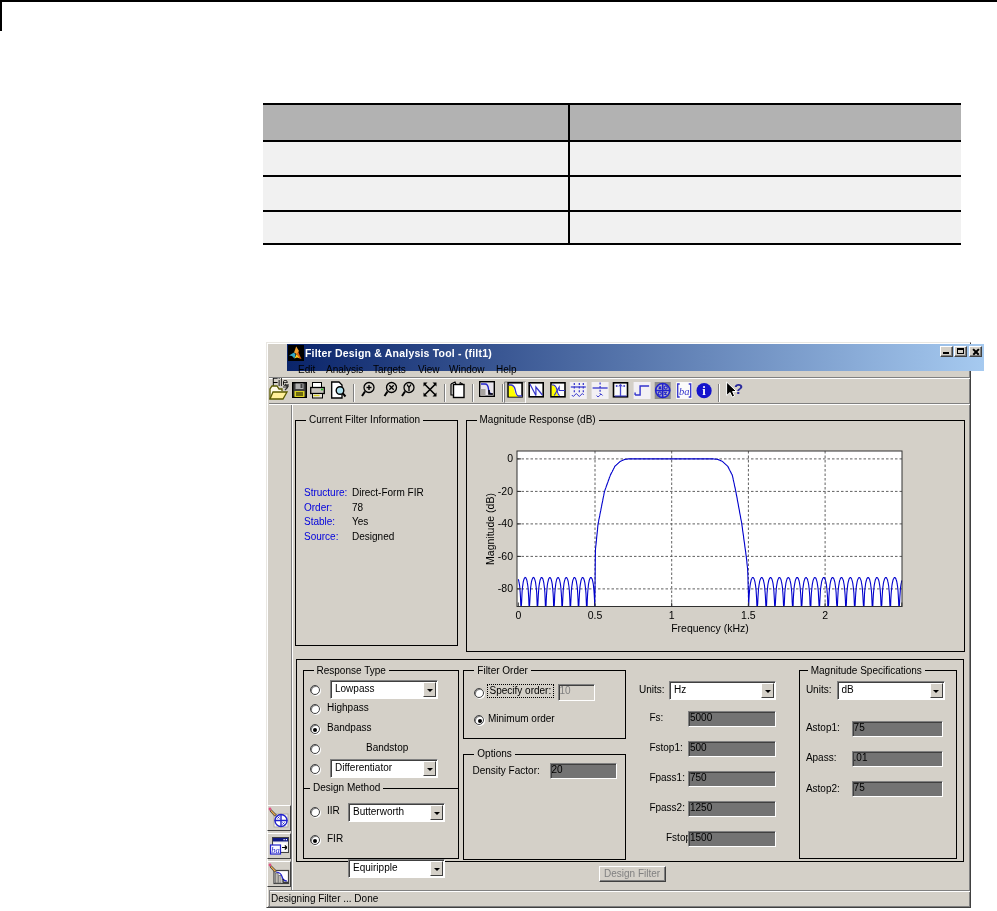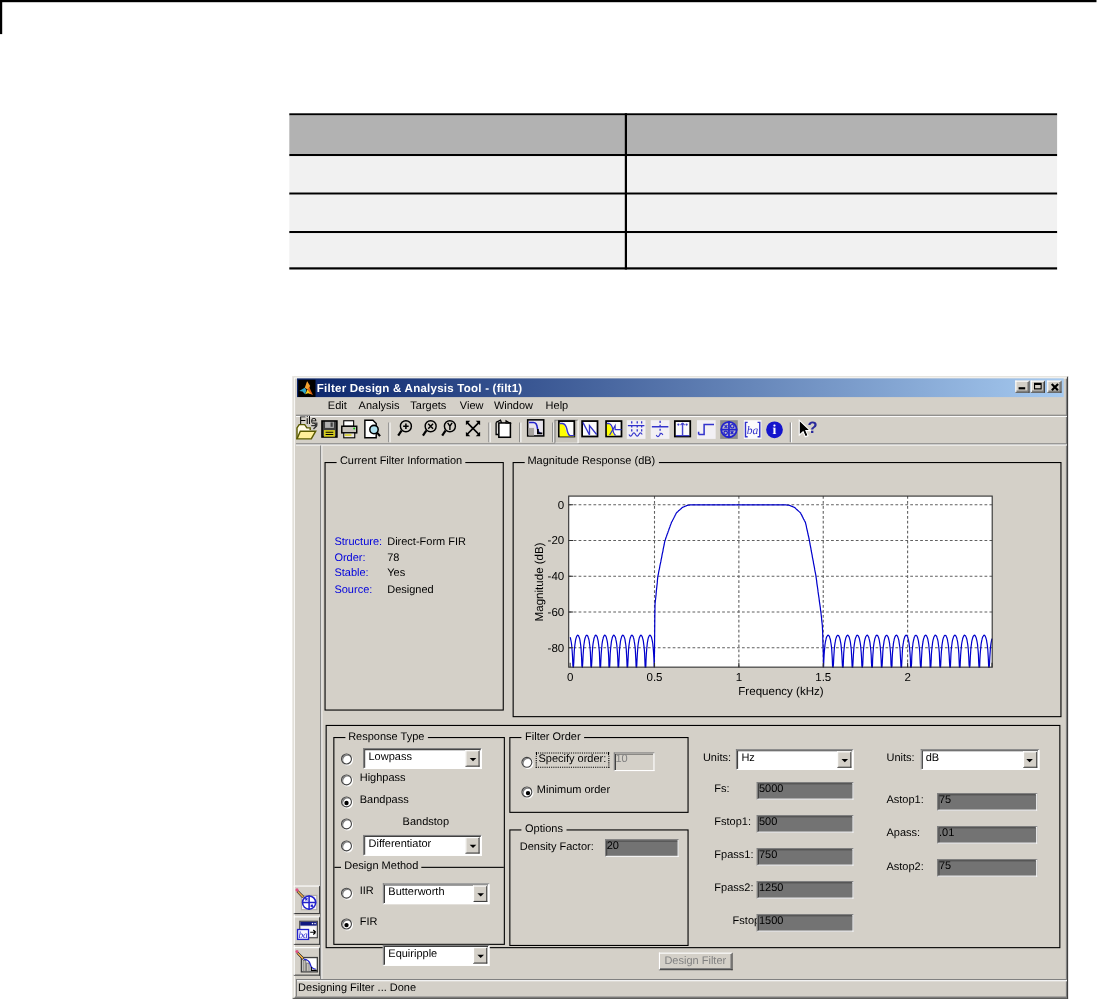--- a/index.html
+++ b/index.html
@@ -9,21 +9,21 @@
 #leftline { position:absolute; left:0; top:0; width:2px; height:31px; background:#000; }
 
 
 #ttable { position:absolute; left:263px; top:103px; width:698px; }
 .trow { position:absolute; left:0; width:698px; }
 .tdiv { position:absolute; left:305px; top:0; width:2px; height:142px; background:#000; }
 
 
 #win { position:absolute; left:266px; top:342px; width:705px; height:566px; background:#d4d0c8;
   border:1px solid; border-color:#e9e7e2 #404040 #404040 #e9e7e2; box-shadow: inset 1px 1px 0 #fff, inset -1px -1px 0 #808080; }
-.tbar { position:absolute; left:3px; top:1px; width:697px; height:17px; background:linear-gradient(to right,#0a246a,#a6caf0); }
+.tbar { position:absolute; left:20px; top:1px; width:697px; height:27px; background:linear-gradient(to right,#0a246a,#a6caf0); }
 .mlicon { position:absolute; left:1px; top:0.5px; width:16px; height:16px; }
 .ttext { position:absolute; left:18px; top:2.5px; color:#fff; font-weight:bold; font-size:10.5px; letter-spacing:0.2px; }
 .wbtns { position:absolute; right:2px; top:1.5px; height:12px; display:flex; }
 .wb { position:relative; width:13px; height:11.5px; background:#d4d0c8; border:1px solid; border-color:#fff #404040 #404040 #fff; box-shadow:inset -1px -1px 0 #808080; margin-left:1px; }
 .glyph-min { position:absolute; left:2px; bottom:2px; width:6px; height:2px; background:#000; }
 .glyph-max { position:absolute; left:1.5px; top:1.5px; width:7px; height:6px; border:1px solid #000; border-top:2px solid #000; }
 .glyph-x1,.glyph-x2 { position:absolute; left:1.5px; top:4.5px; width:8px; height:1.8px; background:#000; }
 .glyph-x1 { transform:rotate(45deg); } .glyph-x2 { transform:rotate(-45deg); }
 
 .menubar { position:absolute; left:2px; top:18px; width:701px; height:17px; font-size:10px; border-bottom:1px solid #808080; box-shadow:0 1px 0 #fff; }
@@ -404,20 +404,23 @@
 <span class="lbl" style="left:382.4px;top:369.0px;">Fs:</span>
 <span class="fld" style="left:421px;top:367.5px;width:88px;height:16px;">5000</span>
 <span class="lbl" style="left:382.4px;top:399.0px;">Fstop1:</span>
 <span class="fld" style="left:421px;top:397.5px;width:88px;height:16px;">500</span>
 <span class="lbl" style="left:382.4px;top:429.0px;">Fpass1:</span>
 <span class="fld" style="left:421px;top:427.5px;width:88px;height:16px;">750</span>
 <span class="lbl" style="left:382.4px;top:459.0px;">Fpass2:</span>
 <span class="fld" style="left:421px;top:457.5px;width:88px;height:16px;">1250</span>
 <span class="lbl" style="left:399px;top:489.0px;">Fstop2:</span>
 <span class="fld" style="left:421px;top:487.5px;width:88px;height:16px;">1500</span>
+<div class="grp" style="left:531.7px;top:327px;width:158px;height:188.5px;">
+        <span class="grpl" style="left:8px;">Magnitude Specifications</span>
+      </div>
 <span class="lbl" style="left:538.9px;top:341px;">Units:</span>
 <span class="dd" style="left:569.5px;top:338px;width:108px;height:19px;">
         <span class="ddt">dB</span>
         <span class="ddb">
           <span class="arr"></span>
         </span>
       </span>
 <span class="lbl" style="left:538.9px;top:379.0px;">Astop1:</span>
 <span class="fld" style="left:584.6px;top:377.5px;width:91px;height:16px;">75</span>
 <span class="lbl" style="left:538.9px;top:409.0px;">Apass:</span>

